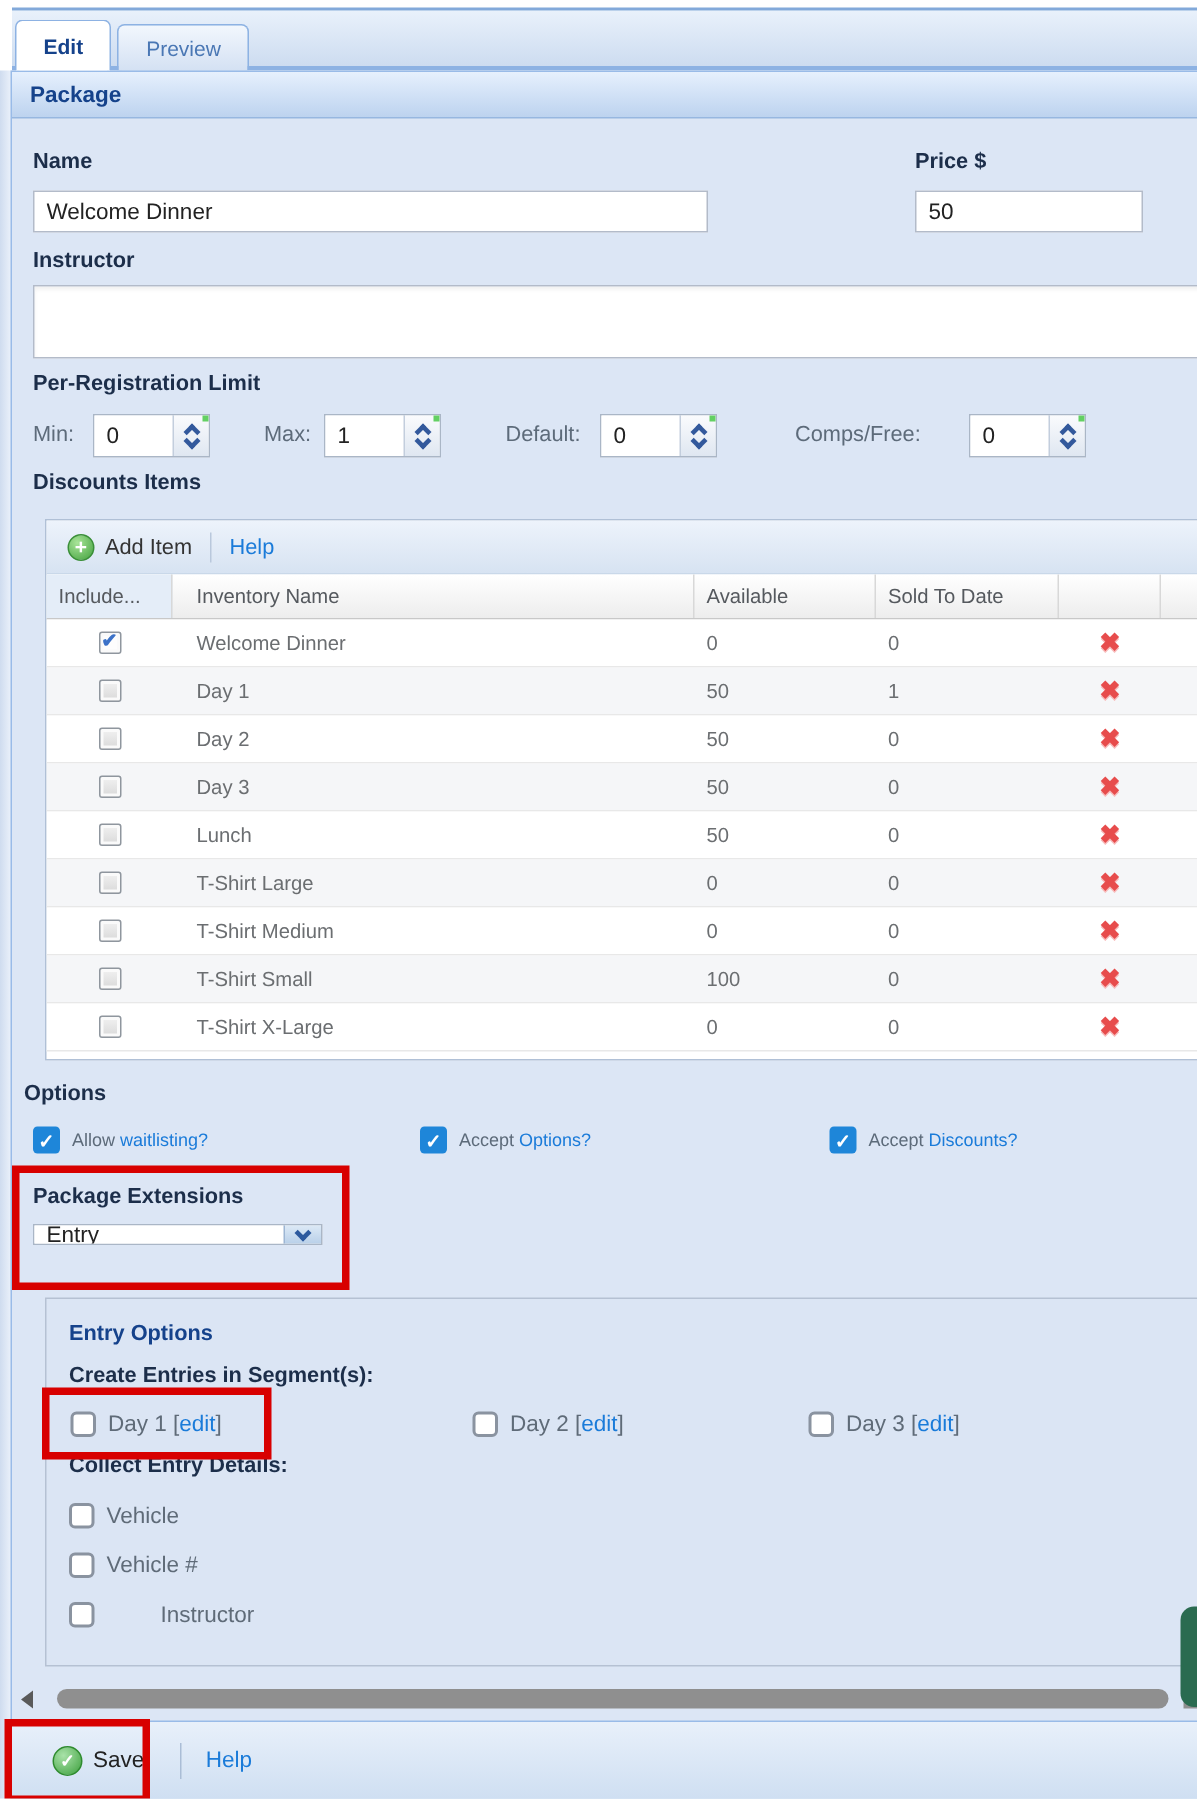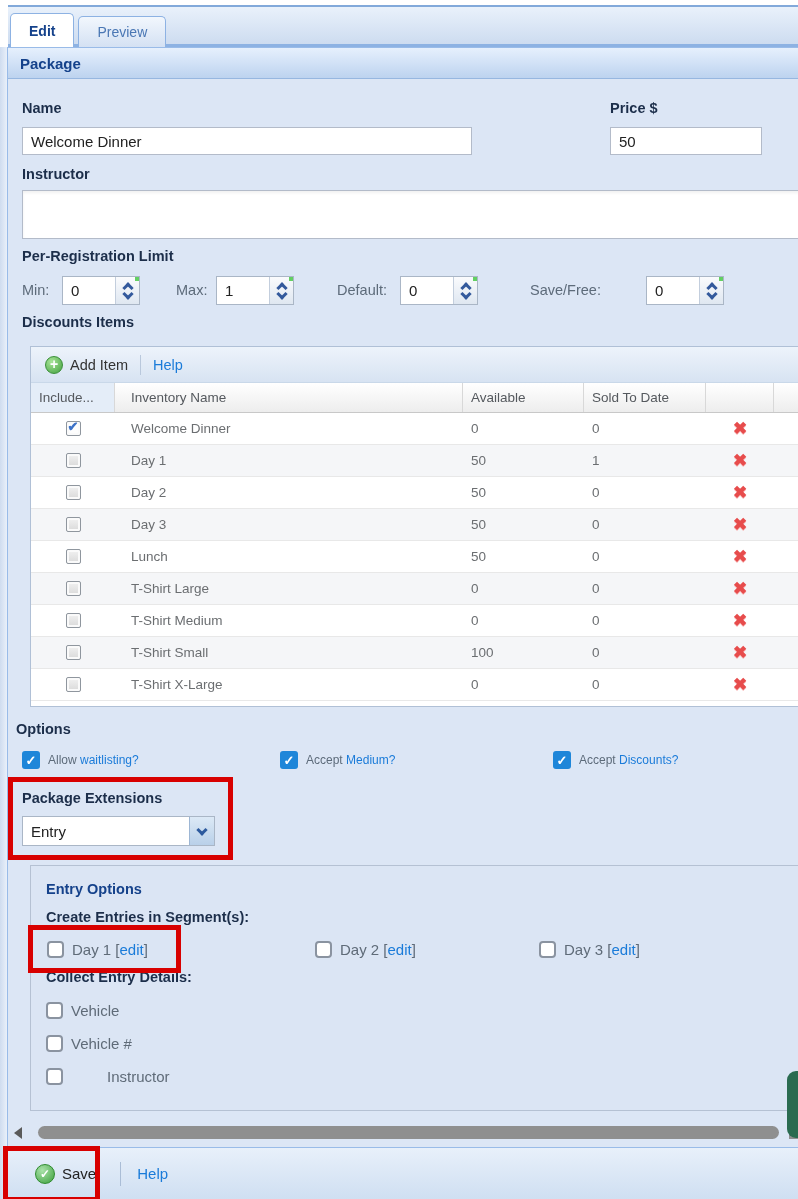--- a/index.html
+++ b/index.html
@@ -87,21 +87,21 @@
     text-shadow:0 1px 0 #f7baba; }
   
   .opt-item { position:absolute; display:flex; align-items:center; gap:8px;
     font-size:12px; color:#5d6b7a; white-space:nowrap; }
   .bcb { width:18px; height:18px; border-radius:3px; background:#1e86d9; cursor:pointer;
     display:flex; align-items:center; justify-content:center; flex:0 0 auto; }
   .bcb::after { content:"\2713"; color:#fff; font-size:13px; font-weight:bold; }
   .ecb { width:17px; height:17px; border:2px solid #8a93a0; border-radius:4px; background:#fff;
     cursor:pointer; flex:0 0 auto; }
   
-  .combo { position:absolute; left:22px; top:816px; width:193px; height:30px;
+  .combo { position:absolute; left:22px; top:816px; width:193px; height:14px;
     display:flex; border:1px solid #aab6c6; background:#fff; }
   .combo input { flex:1; min-width:0; border:none; outline:none; padding-left:8px;
     font-size:15px; color:#222; font-family:inherit; }
   .combo-trigger { width:25px; border-left:1px solid #9db6d4; cursor:pointer;
     background:linear-gradient(#dce9f6,#b9d0e9); display:flex; align-items:center; justify-content:center; }
   .combo-trigger .chev.down { border-color:#2d5a9e; margin:0 0 3px 0; }
   
   .entry-panel { position:absolute; left:30px; top:865px; width:940px; height:246px;
     border:1px solid #b5c1d3; background:#dbe5f4; }
   .eo-title { color:#15428b; }
@@ -178,21 +178,21 @@
 
 <div class="glabel" style="left:337px; top:282px;">Default:</div>
 <div class="spin" style="left:400px; top:276px;">
   <input value="0" style="">
   <div class="spin-btn">
     <span class="chev up"></span>
     <span class="chev down"></span>
   </div>
 </div>
 
-<div class="glabel" style="left:530px; top:282px;">Save/Free:</div>
+<div class="glabel" style="left:530px; top:282px;">Comps/Free:</div>
 <div class="spin" style="left:646px; top:276px;">
   <input value="0" style="">
   <div class="spin-btn">
     <span class="chev up"></span>
     <span class="chev down"></span>
   </div>
 </div>
 
 <div class="flabel" style="left:22px; top:314px;">Discounts Items</div>
 
@@ -316,21 +316,21 @@
 </div>
 
 <div class="flabel" style="left:16px; top:721px;">Options</div>
 
 <div class="opt-item" style="left:22px; top:751px;">
   <span class="bcb"></span>
   <span><span>Allow </span><a class="link">waitlisting?</a></span>
 </div>
 <div class="opt-item" style="left:280px; top:751px;">
   <span class="bcb"></span>
-  <span><span>Accept </span><a class="link">Medium?</a></span>
+  <span><span>Accept </span><a class="link">Options?</a></span>
 </div>
 <div class="opt-item" style="left:527px; top:751px;margin-left:26px;">
   <span class="bcb"></span>
   <span><span>Accept </span><a class="link">Discounts?</a></span>
 </div>
 
 <div class="flabel" style="left:22px; top:790px;">Package Extensions</div>
 <div class="combo">
   <input value="Entry" style="">
   <div class="combo-trigger">

